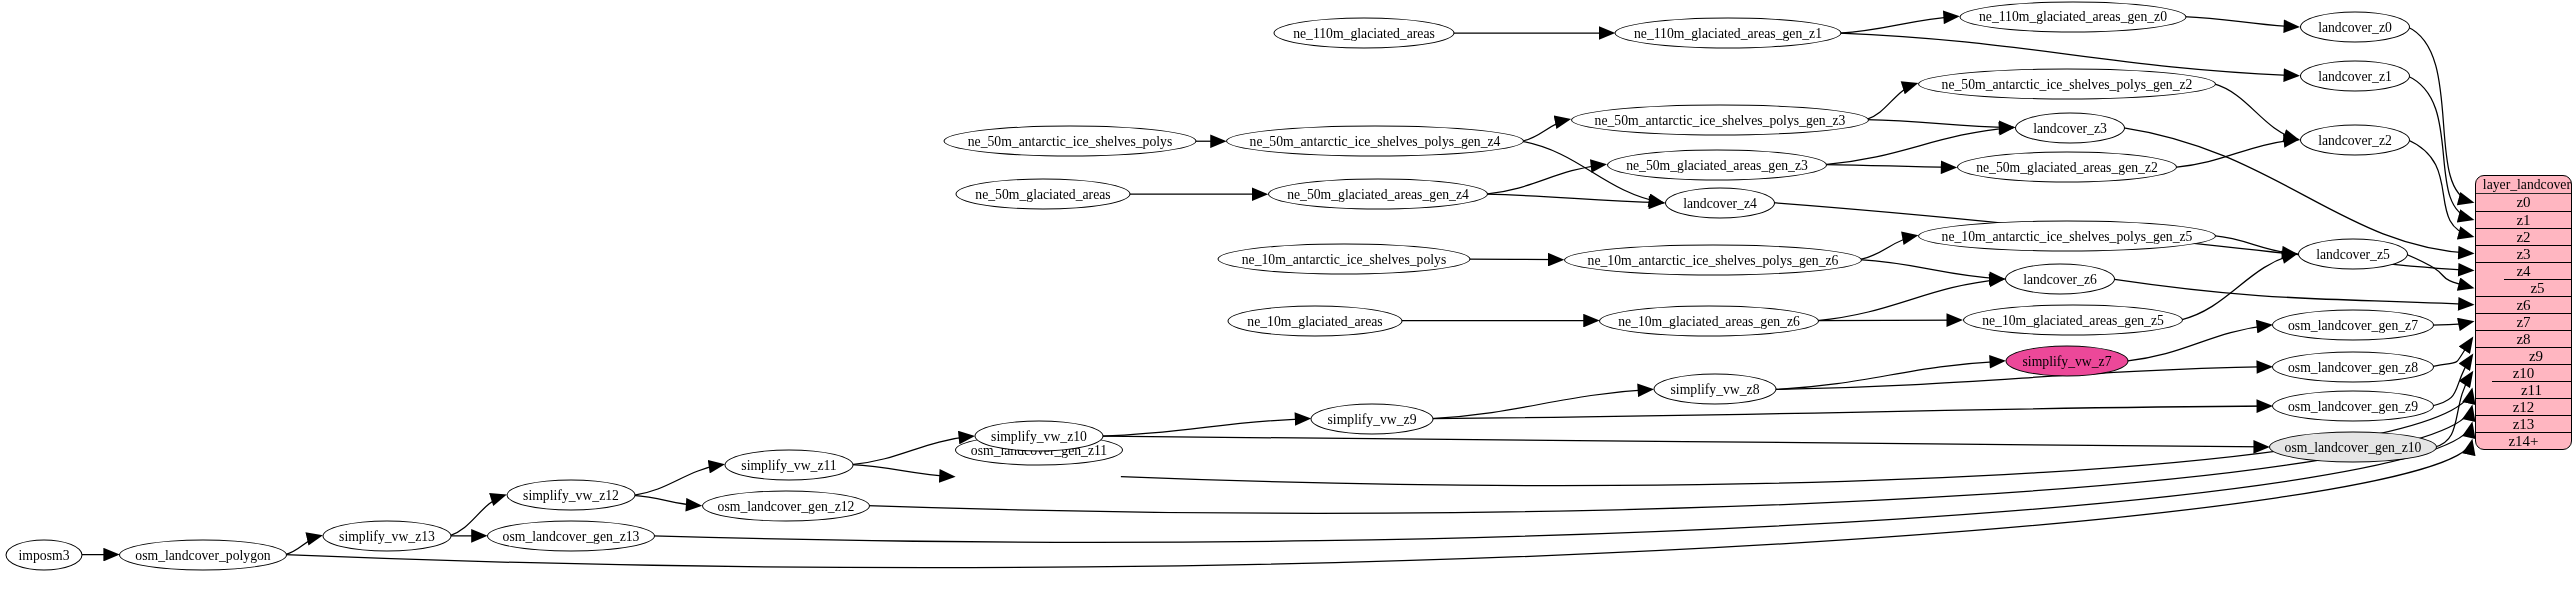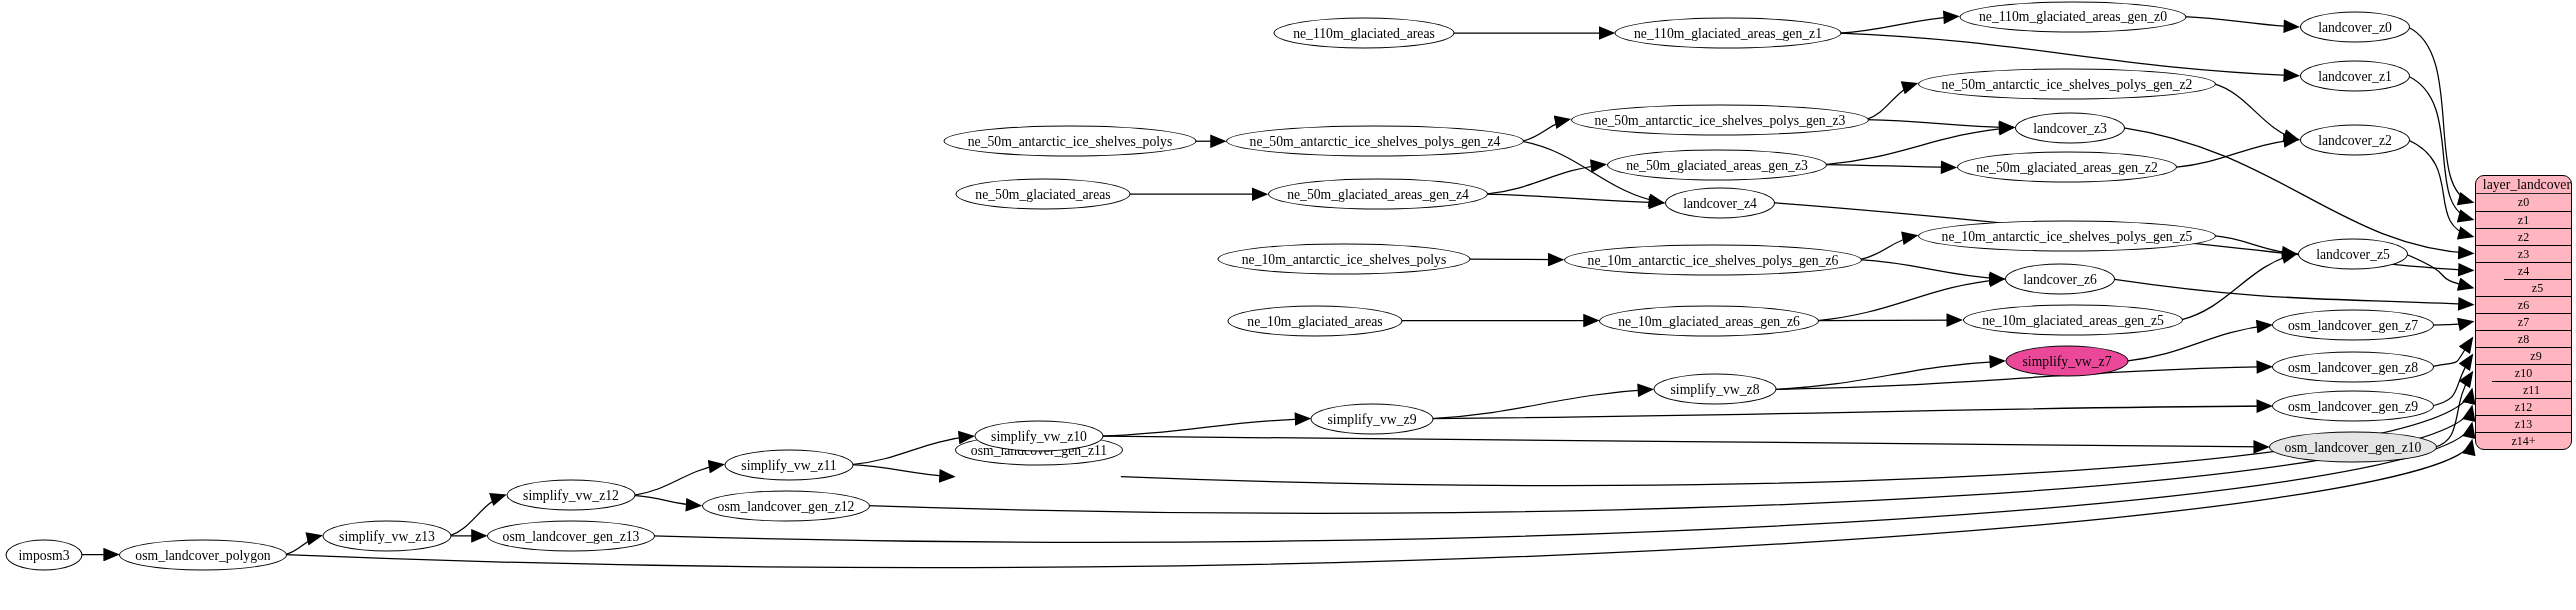--- a/index.html
+++ b/index.html
@@ -53,21 +53,21 @@
     align-items: center;
     justify-content: flex-end;
     font-size: 13.7px;
     border-bottom: 1.7px solid #2a2a2a;
     box-sizing: border-box;
   }
   .layer-table .tbl-row {
     display: flex;
     align-items: center;
     justify-content: center;
-    font-size: 12px;
+    font-size: 15px;
     border-top: 0.6px solid #000000;
     box-sizing: border-box;
   }
   .layer-table .tbl-row:first-child { border-top: none; }
 </style>
 </head>
 <body>
 
 <div id="graph">
   <svg id="edges" xmlns="http://www.w3.org/2000/svg" viewBox="0 0 4524 1073" width="2576" height="611">

